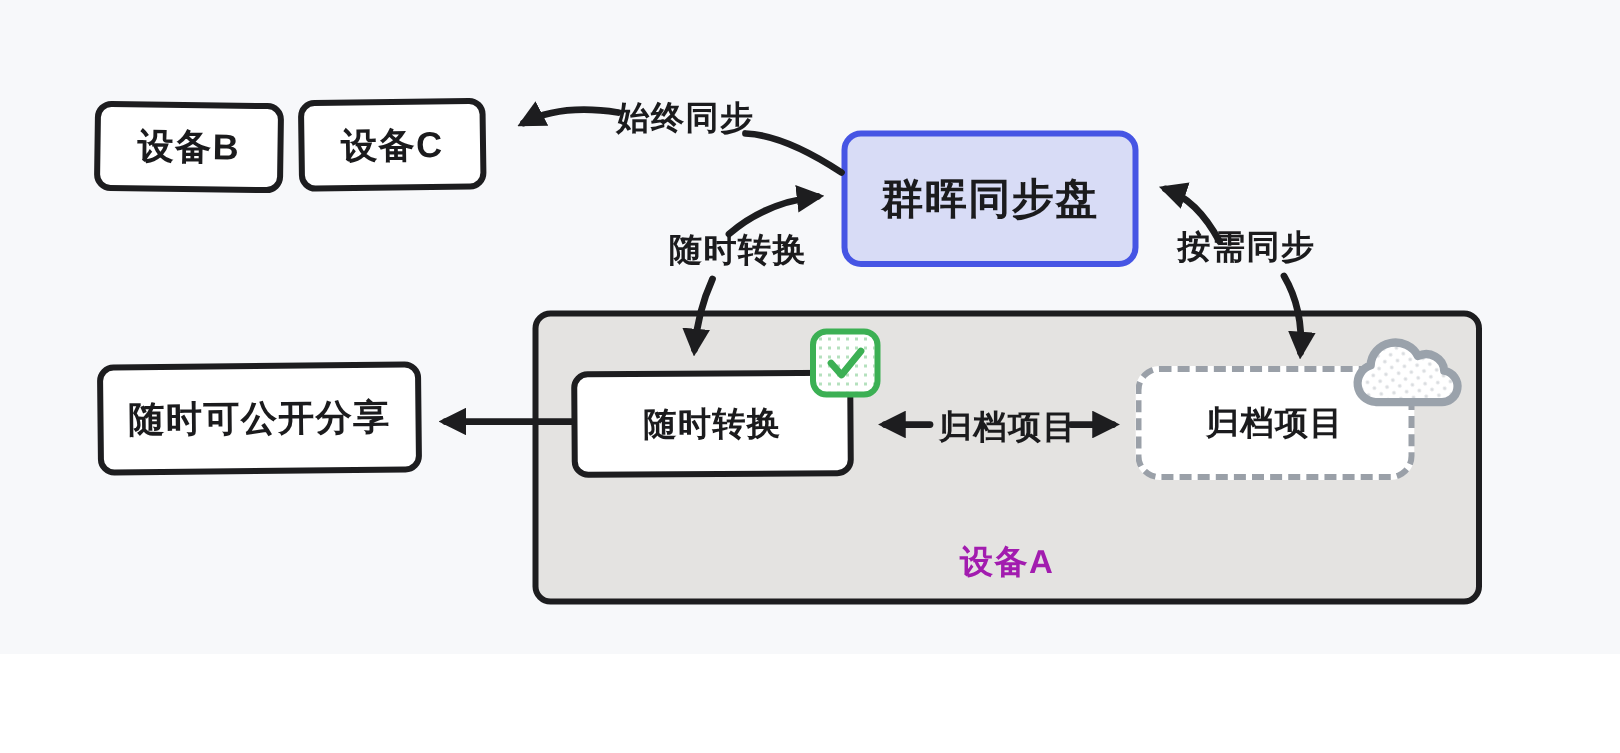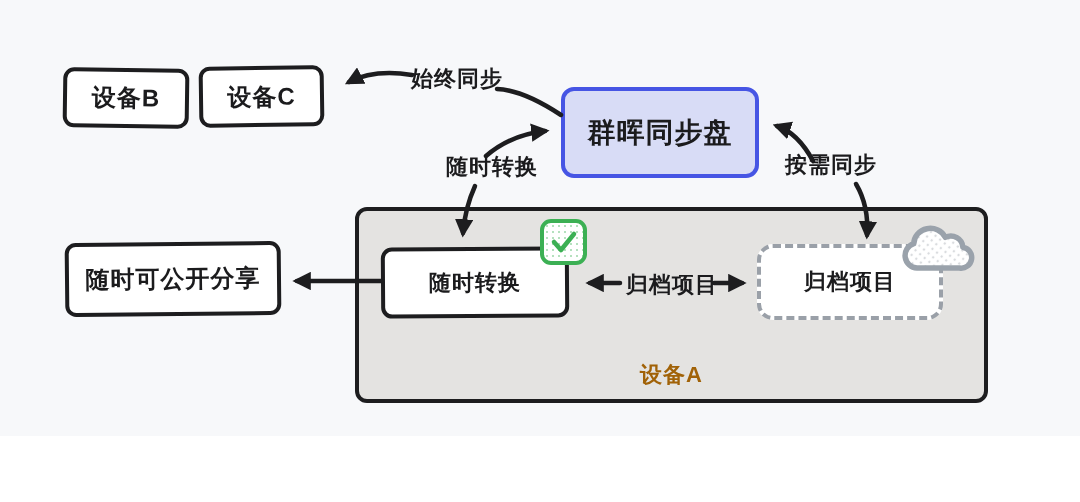--- a/index.html
+++ b/index.html
@@ -47,21 +47,21 @@
   }
   .device-a-label {
     position: absolute;
     bottom: 9px;
     left: 0;
     width: 100%;
     text-align: center;
     font-size: 22px;
     font-weight: 700;
     letter-spacing: 1px;
-    color: #a16207;
+    color: #a21caf;
   }
   .node-in-progress { left: 381px; top: 247px; width: 188px; height: 71px; font-size: 22px; z-index: 2; transform: rotate(-0.4deg); }
   .node-archive {
     left: 757px; top: 244px; width: 186px; height: 76px;
     font-size: 22px;
     border: 4px dashed #9aa0a8;
     border-radius: 16px;
     z-index: 2;
   }
   .node-share { left: 65px; top: 242px; width: 216px; height: 74px; font-size: 24px; z-index: 2; transform: rotate(-0.6deg); }

